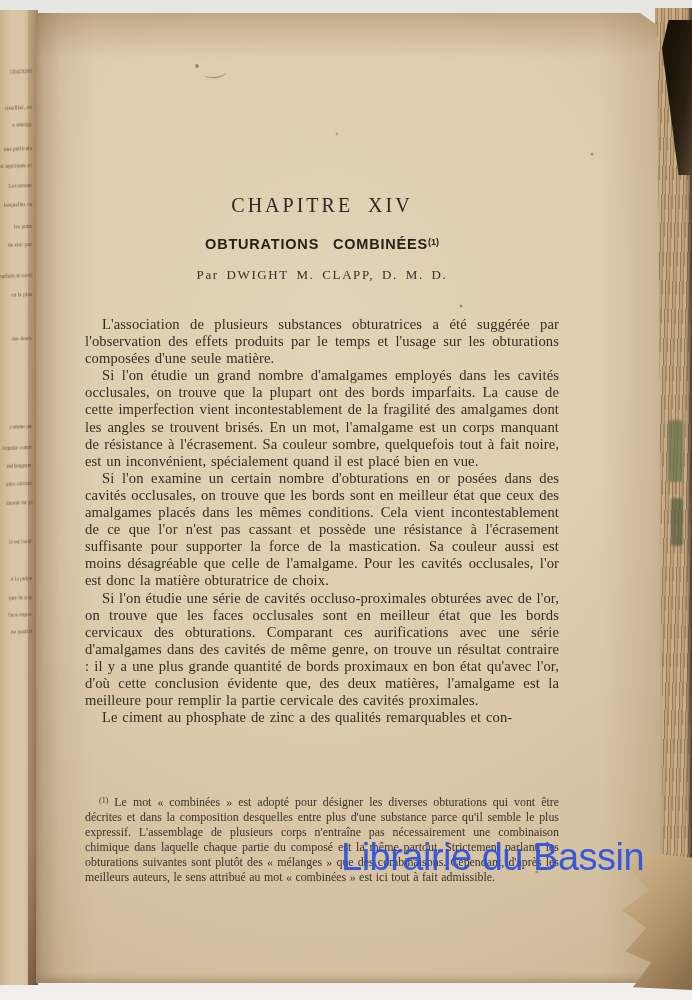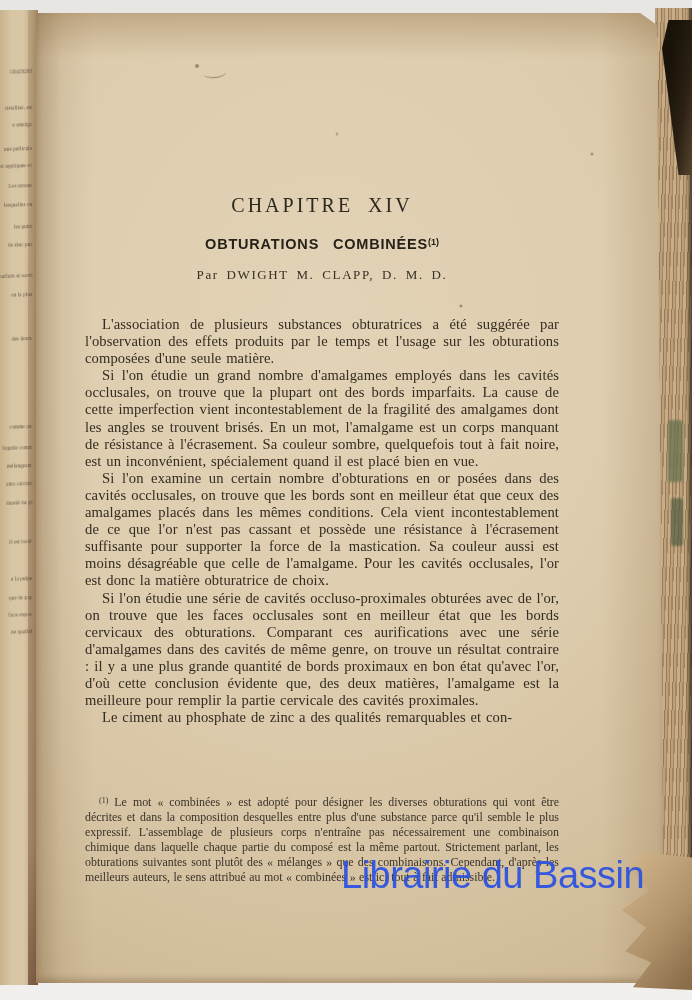--- a/index.html
+++ b/index.html
@@ -122,21 +122,21 @@
 
   .footnote {
     top:780px; font-size:11.9px; line-height:15px; text-align:justify;
     color:#3a322a; word-spacing:.5px;
   }
   .footnote .fn-first { text-indent:14px; display:block; }
   .fn-marker { font-size:8px; vertical-align:3px; }
 
   
   .watermark {
-    position:absolute; left:341px; top:854px; z-index:8;
+    position:absolute; left:341px; top:836px; z-index:8;
     font-family:"Liberation Sans", sans-serif; font-size:38px; font-weight:500;
     color:#2b51e2; letter-spacing:-0.5px; opacity:.93; white-space:nowrap;
   }
 
   
   .pencil-mark {
     position:absolute; left:168px; top:56px; width:22px; height:9px;
     border-bottom:1.5px solid rgba(100,80,55,.6); border-radius:50%;
     transform:rotate(-6deg); z-index:5; filter:blur(.3px);
   }

